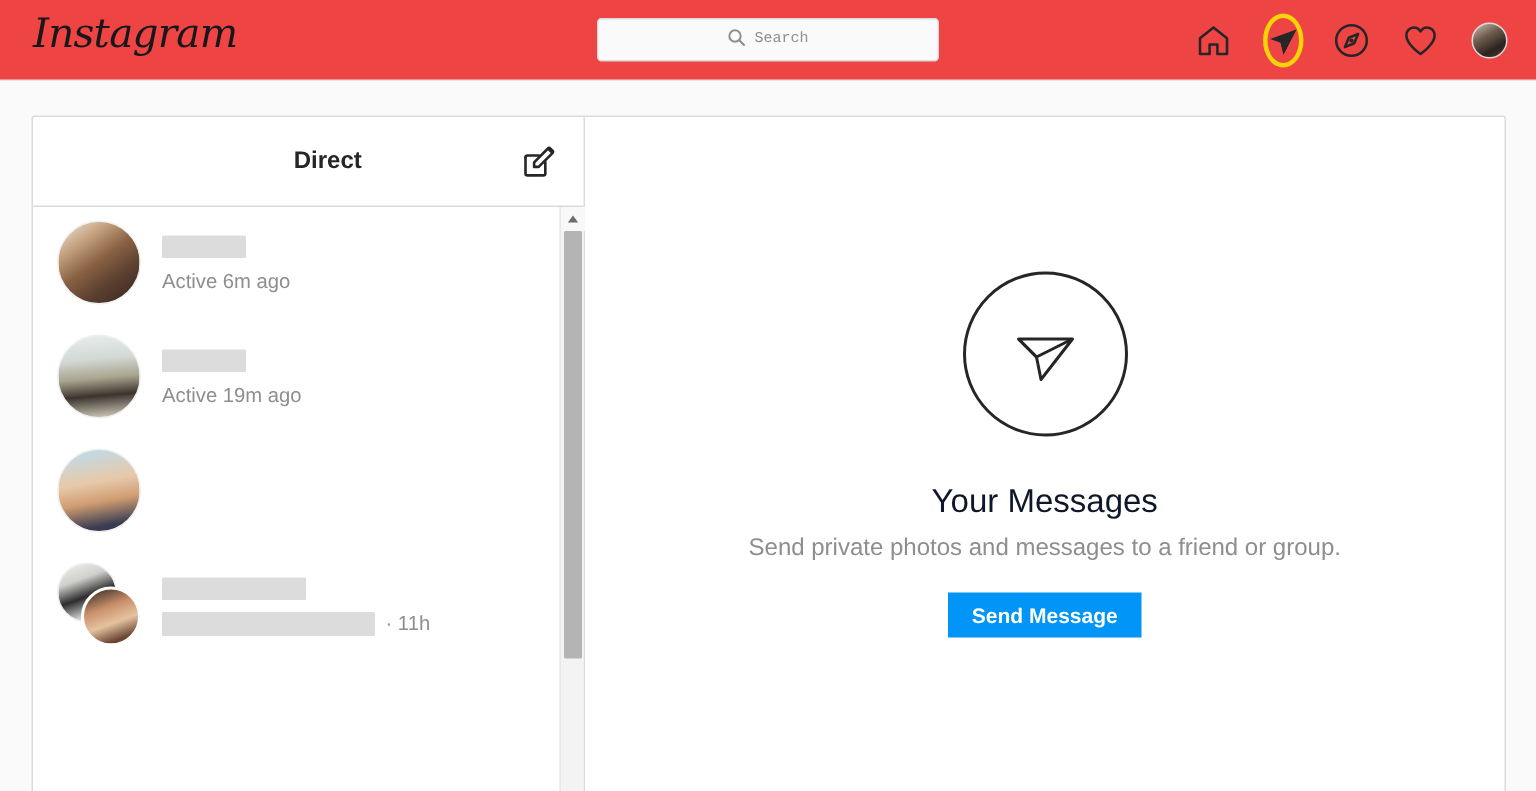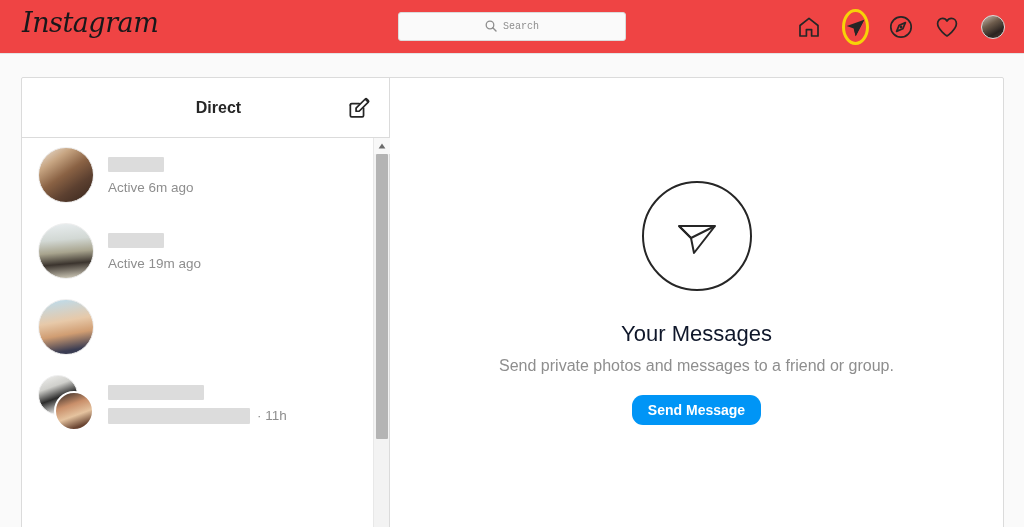--- a/index.html
+++ b/index.html
@@ -192,21 +192,21 @@
     margin-bottom: 10px;
   }
   .empty-sub {
     font-size: 16px; color: #8E8E8E;
     margin-bottom: 20px;
   }
   .send-btn {
     background: #0095F6;
     color: #FFFFFF;
     font-size: 14px; font-weight: bold;
-    border: none; border-radius: 11px;
+    border: none; border-radius: 0;
     padding: 7px 16px;
     cursor: pointer;
     font-family: "Liberation Sans", sans-serif;
   }
 </style>
 </head>
 <body>
 
 <div class="topbar">
   <div class="brand">Instagram</div>

